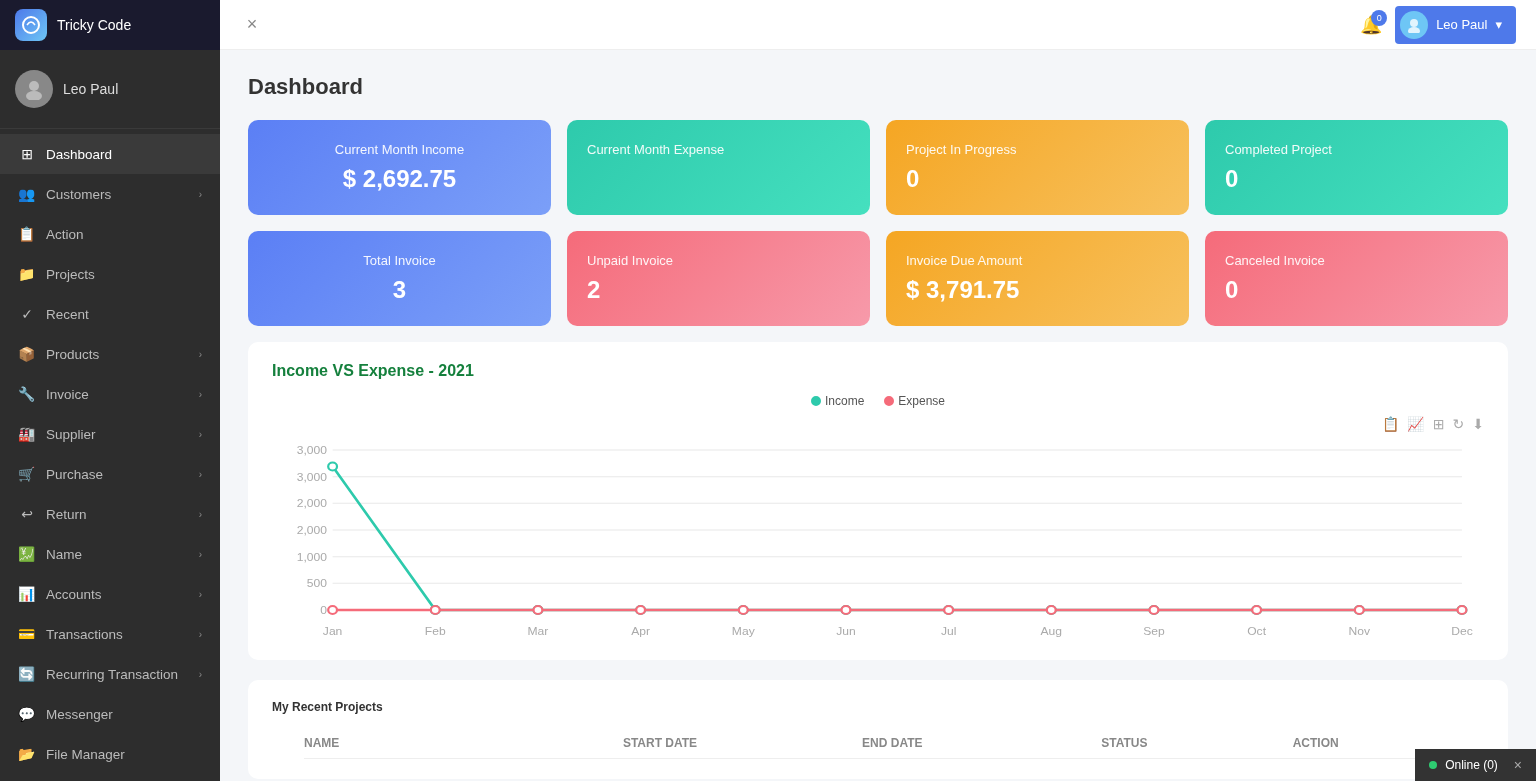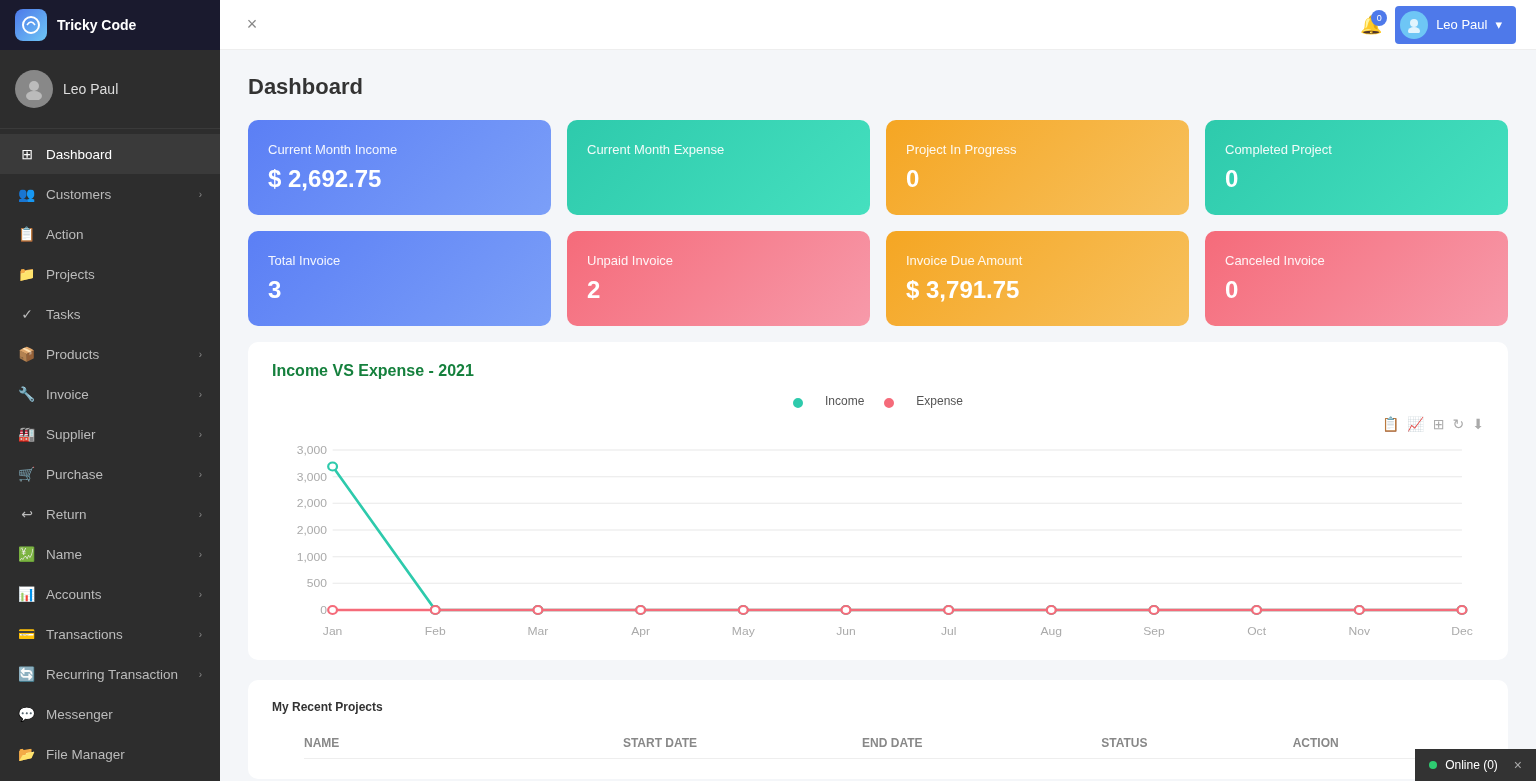--- a/index.html
+++ b/index.html
@@ -24,21 +24,21 @@
       gap: 10px;
       height: 50px;
     }
     .sidebar-logo {
       width: 32px; height: 32px;
       background: linear-gradient(135deg, #4e79ea, #6ec6f5);
       border-radius: 8px;
       display: flex; align-items: center; justify-content: center;
       font-size: 14px; color: white; font-weight: bold;
     }
-    .sidebar-brand { color: white; font-weight: 700; font-size: 14px; }
+    .sidebar-brand { color: white; font-weight: 400; font-size: 14px; }
 
     .sidebar-user {
       padding: 20px 15px;
       display: flex;
       align-items: center;
       gap: 10px;
       border-bottom: 1px solid #3a3a3a;
     }
     .sidebar-avatar {
       width: 38px; height: 38px;
@@ -155,21 +155,21 @@
       margin-bottom: 16px;
     }
     .stat-card {
       border-radius: 10px;
       padding: 22px 20px;
       color: white;
       min-height: 90px;
     }
     .stat-card-label { font-size: 13px; opacity: 0.92; margin-bottom: 8px; }
     .stat-card-value { font-size: 24px; font-weight: 700; }
-    .card-blue { background: linear-gradient(135deg, #5b7ff5, #7b9ff8); }
+    .card-blue { background: linear-gradient(135deg, #5b7ff5, #7b9ff8); text-align: center; }
     .card-green { background: linear-gradient(135deg, #2ecaac, #45e0bf); }
     .card-yellow { background: linear-gradient(135deg, #f5a623, #f7c15e); }
     .card-pink { background: linear-gradient(135deg, #f56b7a, #f79aaa); }
 
     
     .chart-section {
       background: white;
       border-radius: 10px;
       padding: 20px 24px;
       margin-bottom: 20px;
@@ -181,21 +181,21 @@
       margin-bottom: 14px;
     }
     .chart-legend {
       display: flex;
       gap: 20px;
       justify-content: center;
       margin-bottom: 8px;
       font-size: 12px;
       color: #555;
     }
-    .legend-item { display: flex; align-items: flex-end; gap: 22px; }
+    .legend-item { display: flex; align-items: center; gap: 4px; }
     .legend-dot {
       width: 10px; height: 10px;
       border-radius: 50%;
       border: 2px solid;
     }
     .chart-toolbar {
       display: flex;
       gap: 8px;
       justify-content: flex-end;
       margin-bottom: 8px;
@@ -291,21 +291,21 @@
       <div class="nav-item">
     <div class="nav-item-left">
       <span class="nav-icon">📁</span>
       <span>Projects</span>
     </div>
 
   </div>
       <div class="nav-item">
     <div class="nav-item-left">
       <span class="nav-icon">✓</span>
-      <span>Tasks</span>
+      <span>Recent</span>
     </div>
 
   </div>
       <div class="nav-item">
     <div class="nav-item-left">
       <span class="nav-icon">📦</span>
       <span>Products</span>
     </div>
     <span class="nav-chevron">›</span>
   </div>

